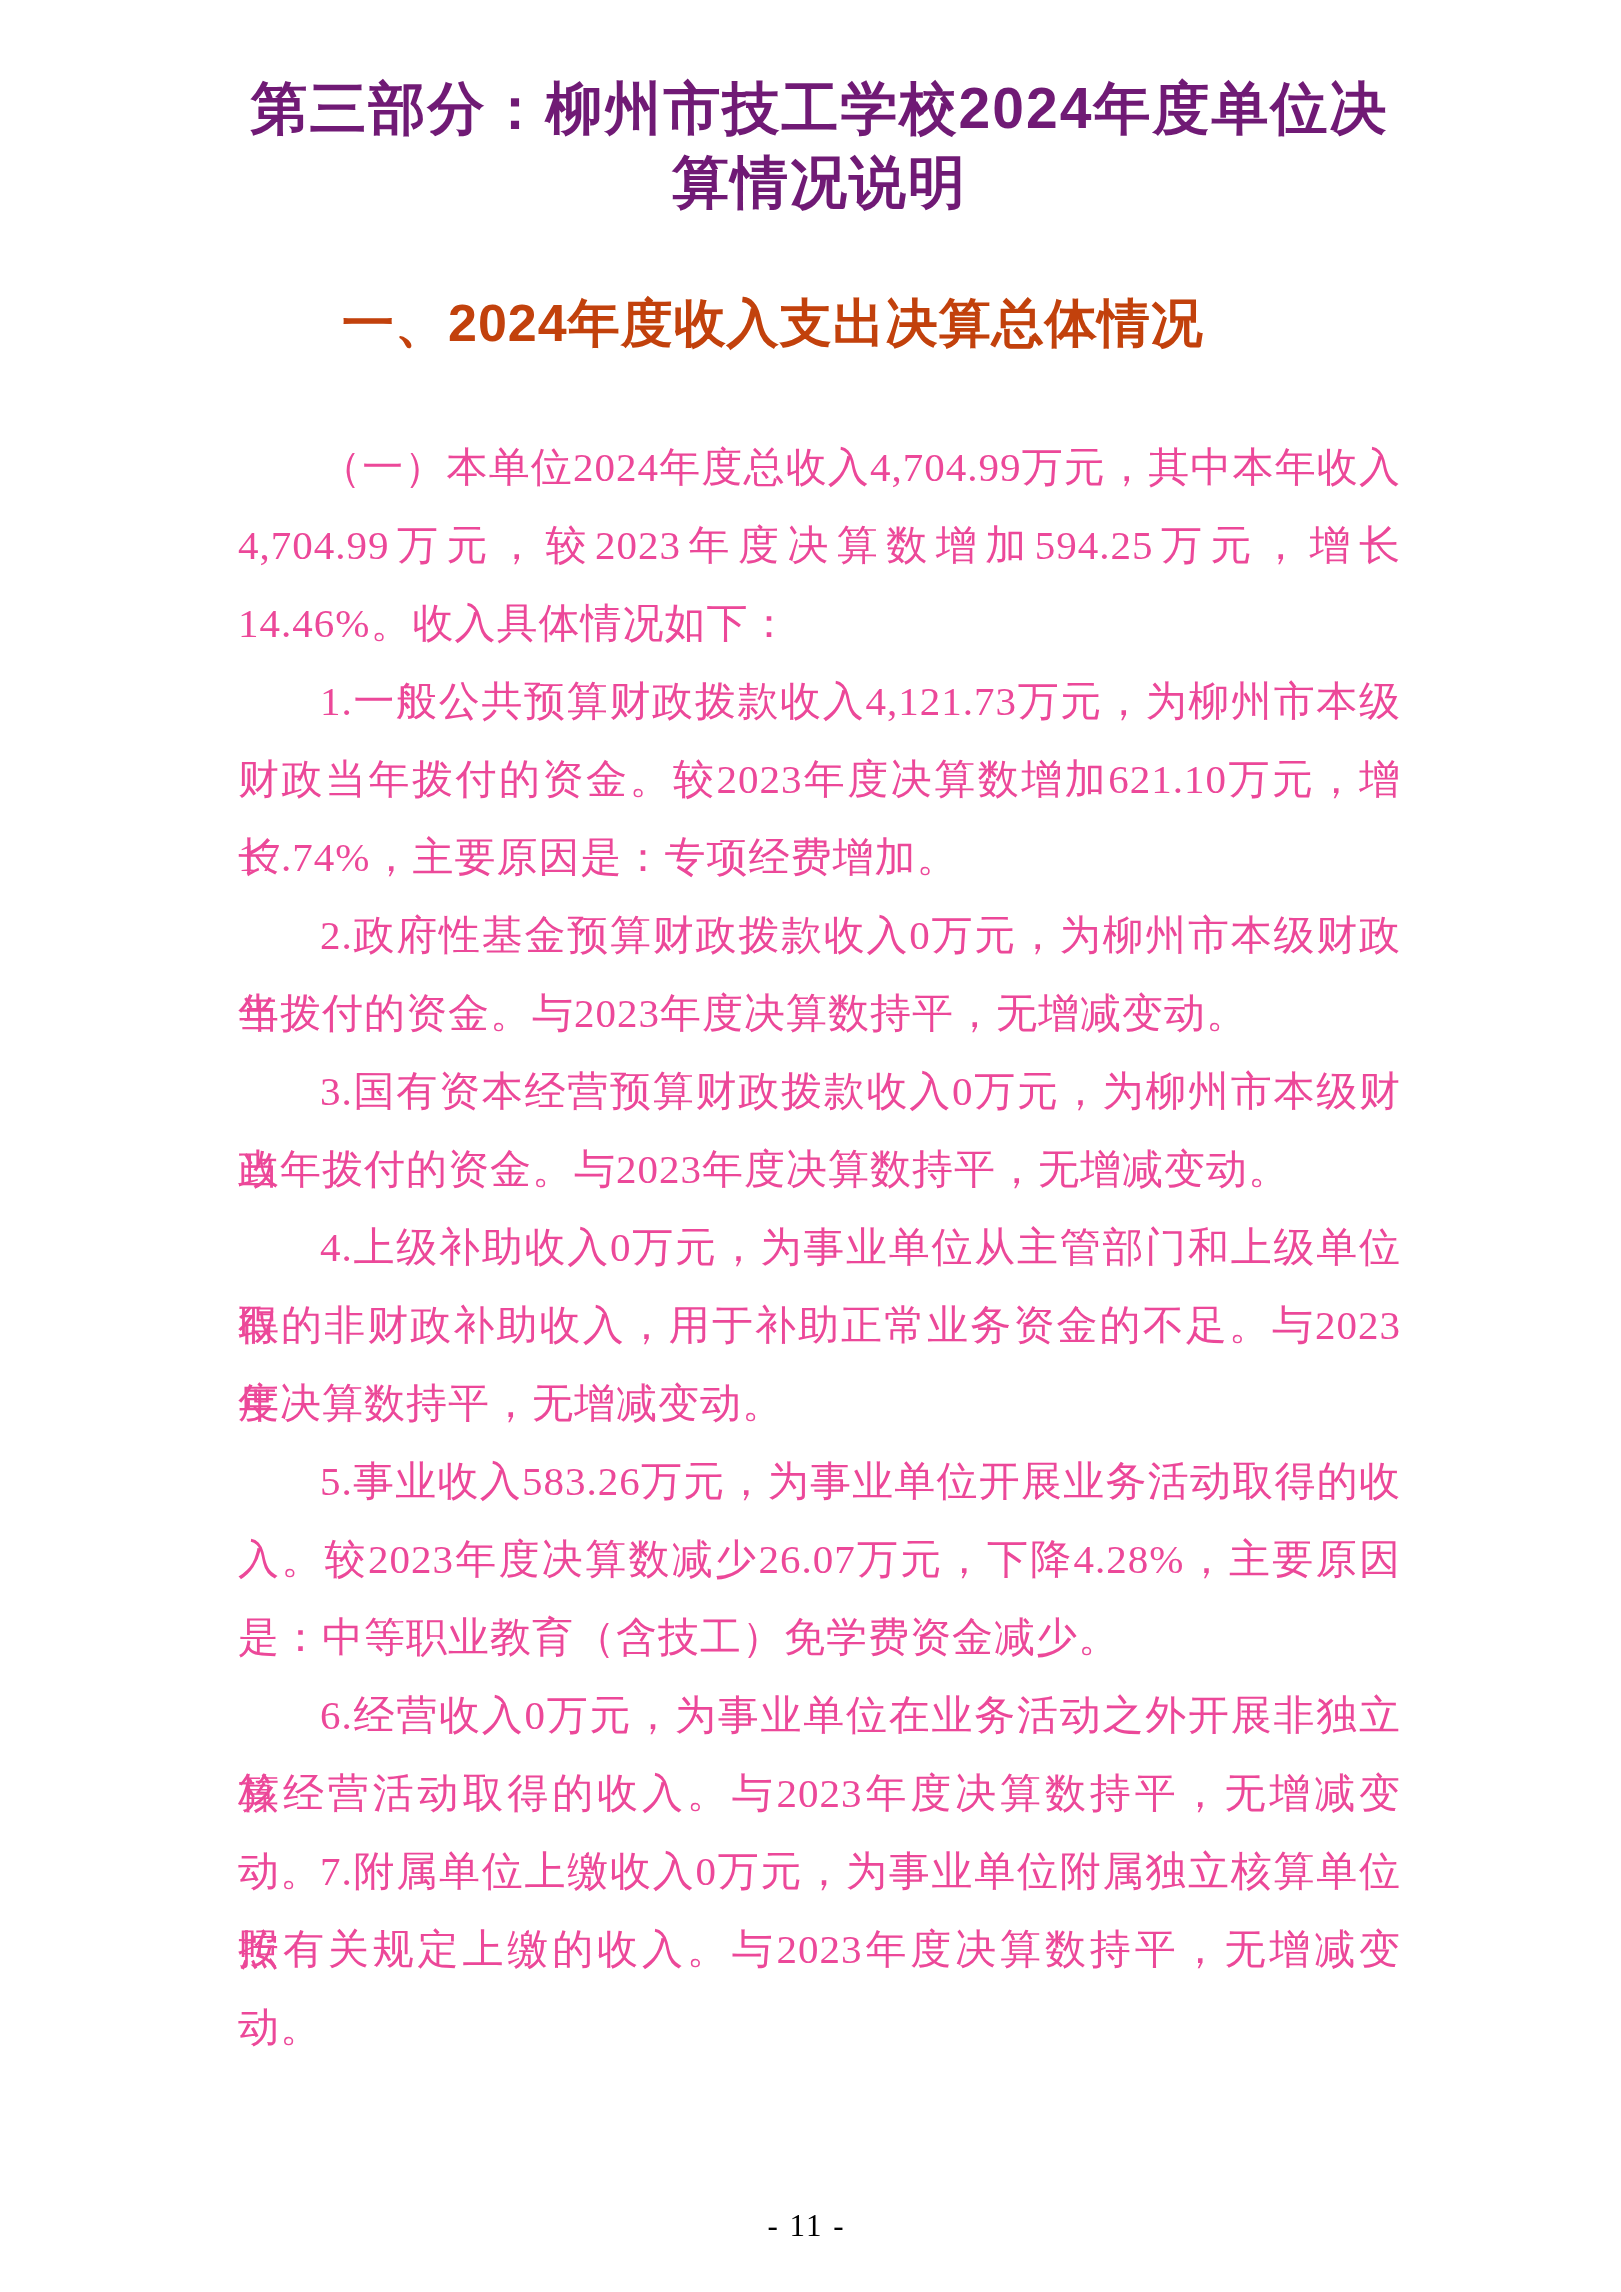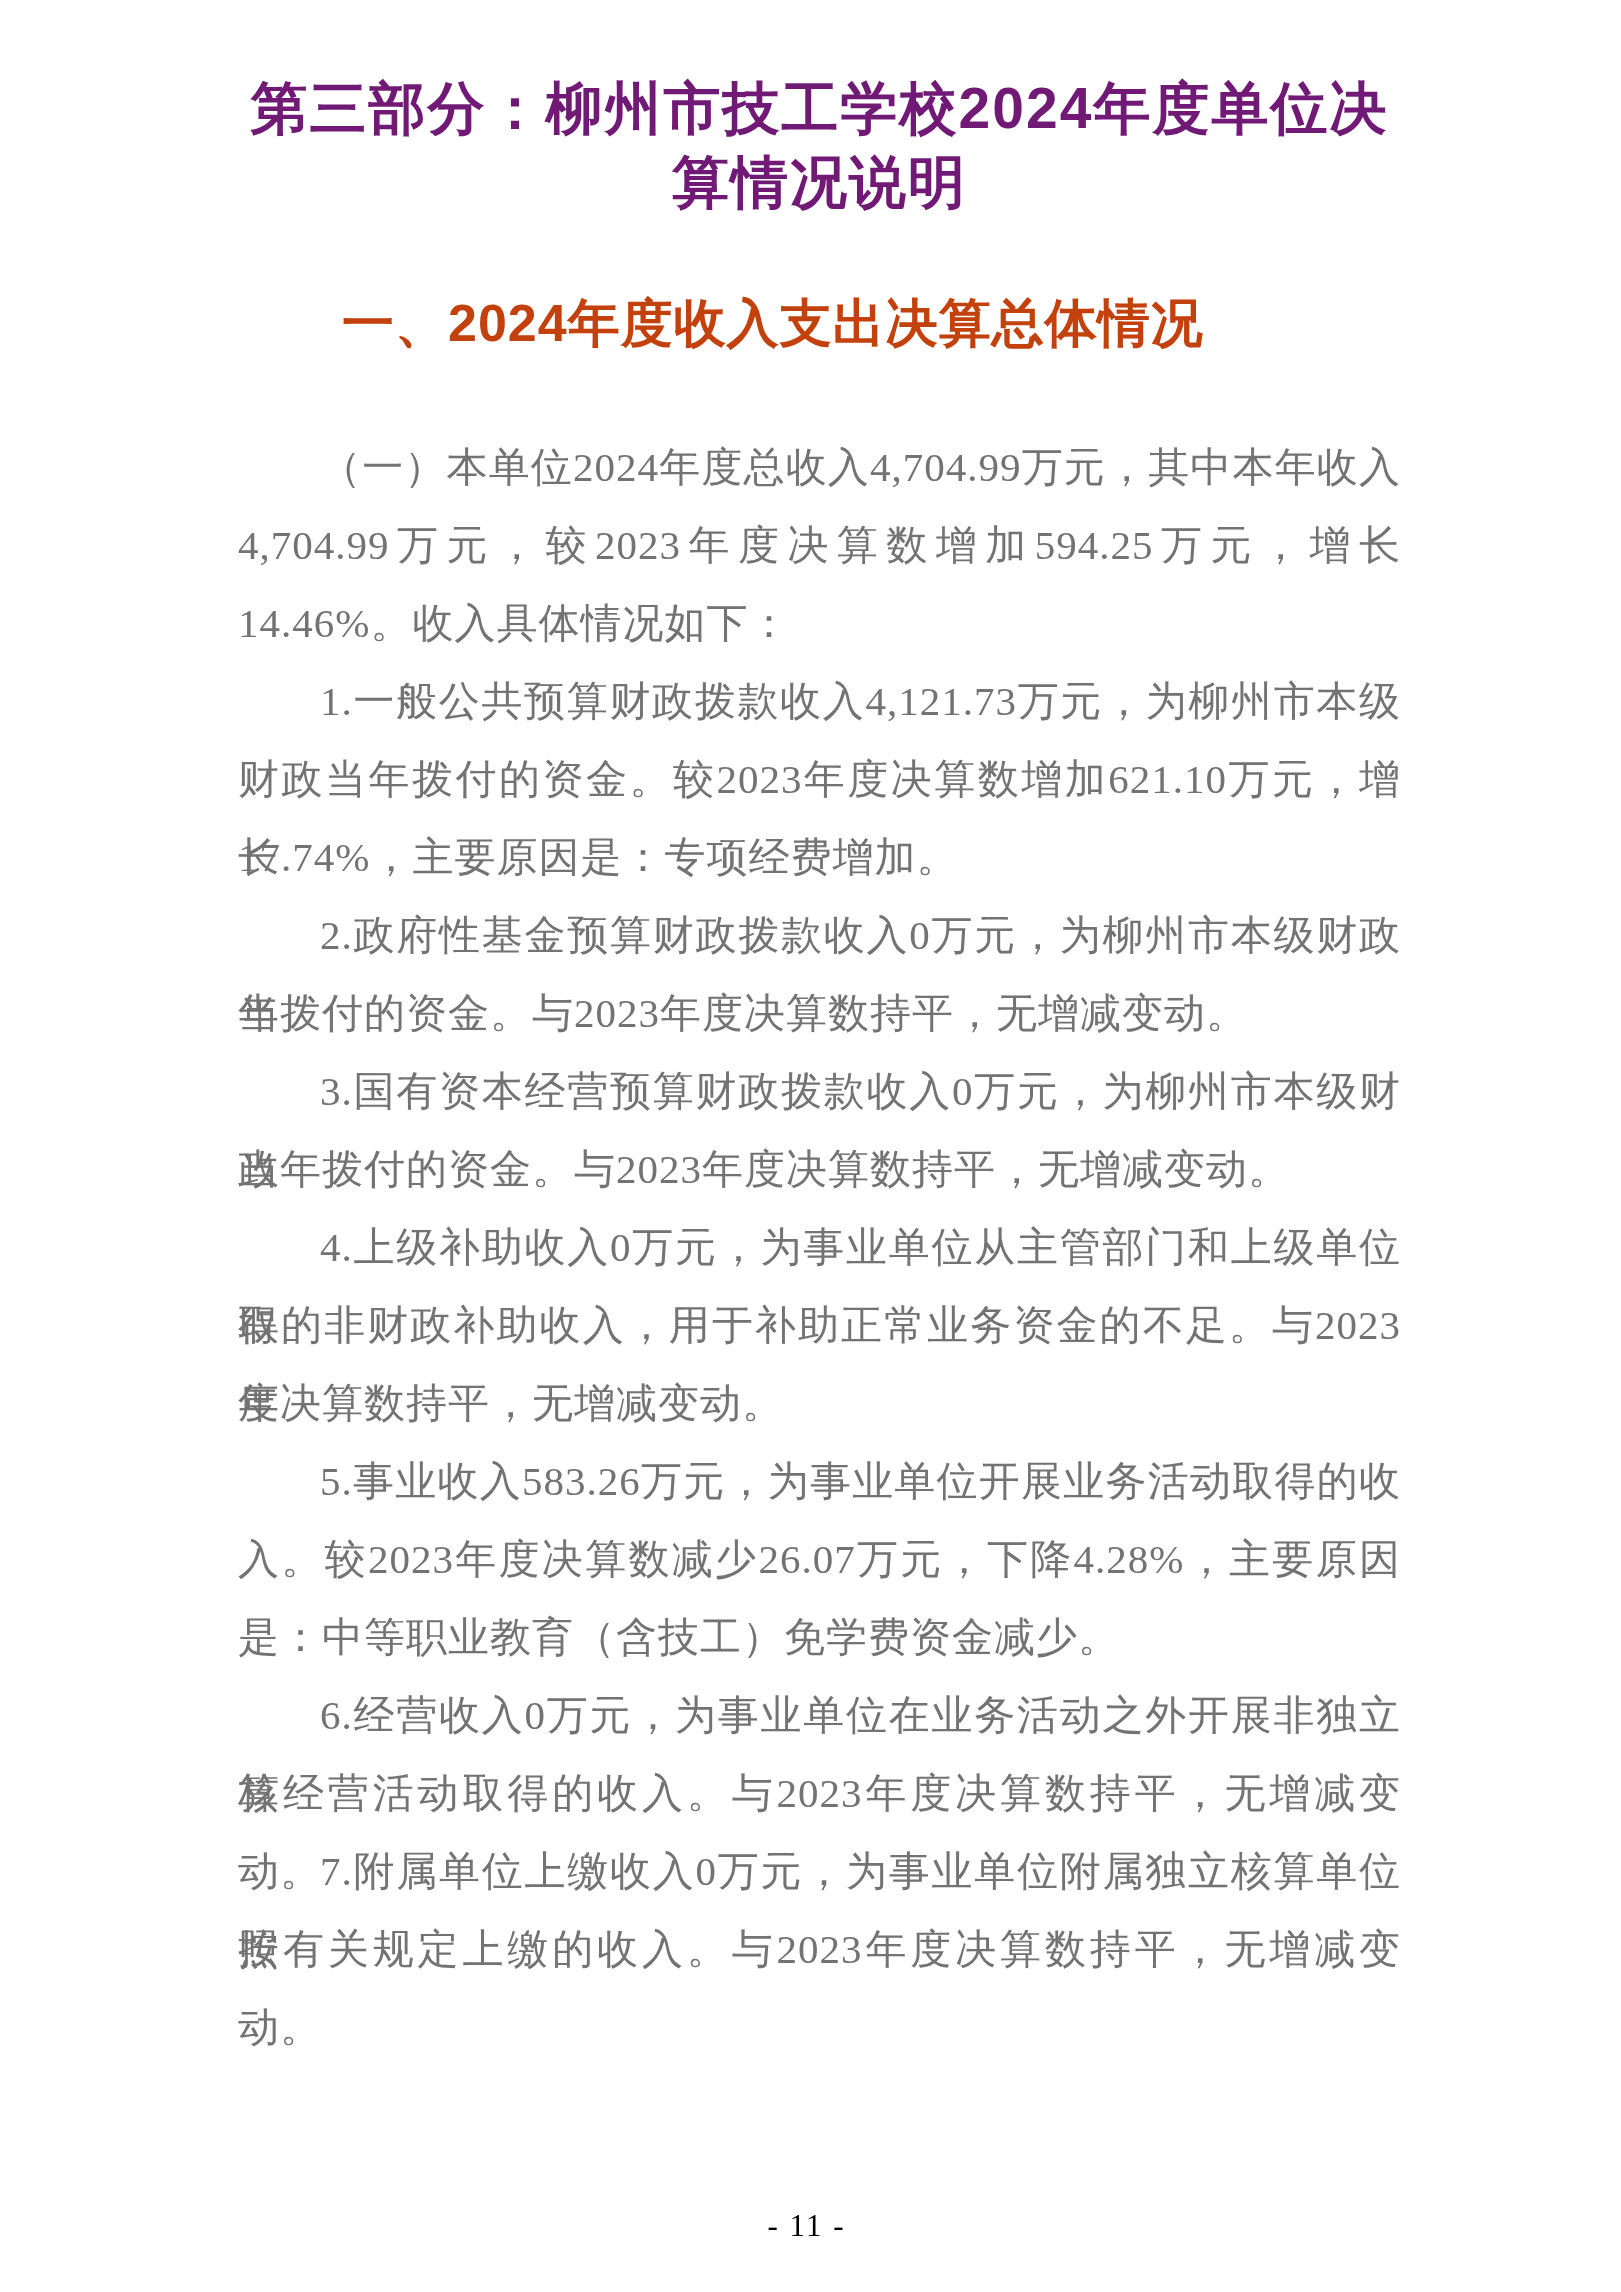--- a/index.html
+++ b/index.html
@@ -35,21 +35,21 @@
     font-size: 52px;
     line-height: 45px;
     letter-spacing: 1px;
     text-indent: 2em;
     color: #c2410c;
   }
   .body-text {
     margin-top: 82px;
     font-family: "Liberation Serif", "DejaVu Serif", serif;
     font-size: 41px;
-    color: #737373;
+    color: #ec4899;
   }
   .paragraph { margin: 0; }
   .line {
     height: 78px;
     line-height: 78px;
     letter-spacing: 1px;
     text-align: justify;
     text-justify: inter-character;
     white-space: normal;
   }

